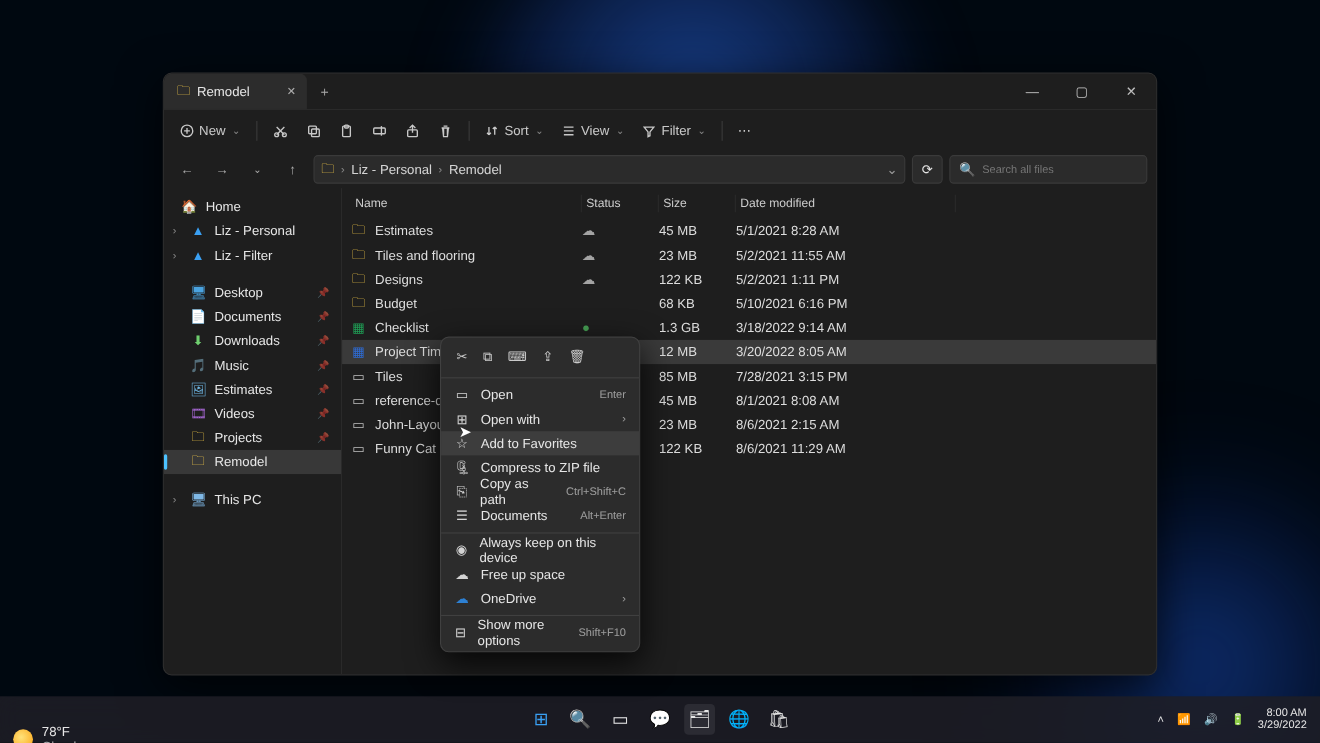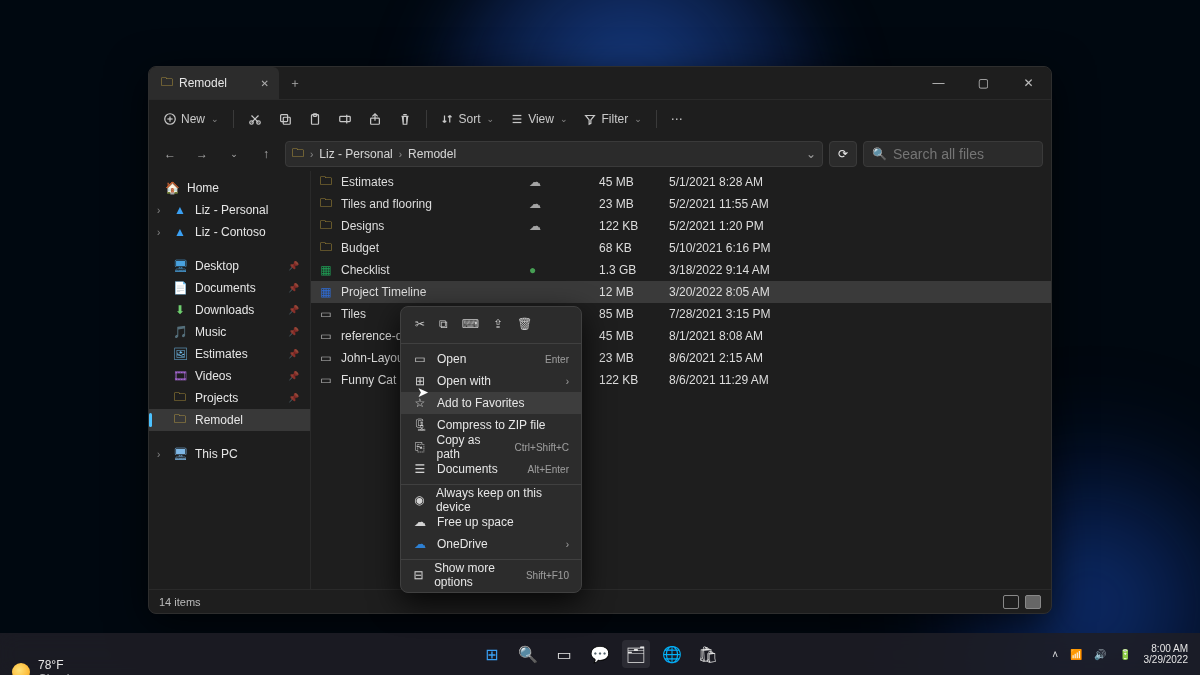--- a/index.html
+++ b/index.html
@@ -84,21 +84,21 @@
 }
 .pathbox .crumb { opacity: .9; }
 .pathbox .gt { opacity: .5; font-size: 10px; }
 .path-drop { margin-left: auto; opacity: .6; }
 .refreshbox, .searchbox {
   background: #2b2b2b; border: 1px solid #3a3a3a;
   height: 26px; border-radius: 4px;
   display: flex; align-items: center; padding: 0 8px;
 }
 .searchbox { width: 180px; gap: 6px; }
-.searchbox input { background: none; border: none; outline: none; color: #aaa; font-size: 14px; width: 140px; }
+.searchbox input { background: none; border: none; outline: none; color: #aaa; font-size: 10px; width: 140px; }
 
 
 .body { flex: 1; display: flex; overflow: hidden; }
 .sidebar {
   width: 162px; padding: 6px 0;
   border-right: 1px solid #2a2a2a;
 }
 .side-item {
   display: flex; align-items: center; gap: 8px;
   padding: 3px 10px 3px 24px; height: 22px;
@@ -315,21 +315,21 @@
       <div class="side-item top">
           <span class="ic">🏠</span>
           <span>Home</span>
         </div>
       <div class="side-item treeable">
           <span class="ic" style="color:#3aa0f3">▲</span>
           <span>Liz - Personal</span>
         </div>
       <div class="side-item treeable">
           <span class="ic" style="color:#3aa0f3">▲</span>
-          <span>Liz - Contoso</span>
+          <span>Liz - Filter</span>
         </div>
       <div class="side-gap"></div>
       <div class="side-item">
           <span class="ic" style="color:#4aa3e0">🖥</span>
           <span>Desktop</span>
           <span class="pin">📌</span>
         </div>
       <div class="side-item">
           <span class="ic" style="color:#7fb8e6">📄</span>
           <span>Documents</span>
@@ -365,20 +365,26 @@
           <span>Remodel</span>
         </div>
       <div class="side-gap"></div>
       <div class="side-item treeable">
           <span class="ic" style="color:#7fb8e6">🖥</span>
           <span>This PC</span>
         </div>
     </div>
 
     <div class="filepane">
+      <div class="cols">
+        <div>Name</div>
+        <div>Status</div>
+        <div>Size</div>
+        <div>Date modified</div>
+      </div>
       <div class="rows" id="rows">
           <div class="row">
             <div class="namecell">
               <span class="ic" style="color:#ffd24a">🗀</span>
               <span>Estimates</span>
             </div>
             <div class="cloud">☁</div>
             <div>45 MB</div>
             <div>5/1/2021 8:28 AM</div>
           </div>
@@ -391,21 +397,21 @@
             <div>23 MB</div>
             <div>5/2/2021 11:55 AM</div>
           </div>
           <div class="row">
             <div class="namecell">
               <span class="ic" style="color:#ffd24a">🗀</span>
               <span>Designs</span>
             </div>
             <div class="cloud">☁</div>
             <div>122 KB</div>
-            <div>5/2/2021 1:20 PM</div>
+            <div>5/2/2021 1:11 PM</div>
           </div>
           <div class="row">
             <div class="namecell">
               <span class="ic" style="color:#ffd24a">🗀</span>
               <span>Budget</span>
             </div>
             <div class="cloud"></div>
             <div>68 KB</div>
             <div>5/10/2021 6:16 PM</div>
           </div>
@@ -460,27 +466,20 @@
               <span>Funny Cat Pictu</span>
             </div>
             <div class="cloud"></div>
             <div>122 KB</div>
             <div>8/6/2021 11:29 AM</div>
           </div>
         </div>
     </div>
   </div>
 
-  <div class="statusbar">
-    <span>14 items</span>
-    <div class="right">
-      <div class="view-ic"></div>
-      <div class="view-ic" style="background:#666"></div>
-    </div>
-  </div>
 </div>
 
 <div class="ctxmenu">
   <div class="ctx-icons">
     <span>✂</span>
     <span>⧉</span>
     <span>⌨</span>
     <span>⇪</span>
     <span>🗑</span>
   </div>

